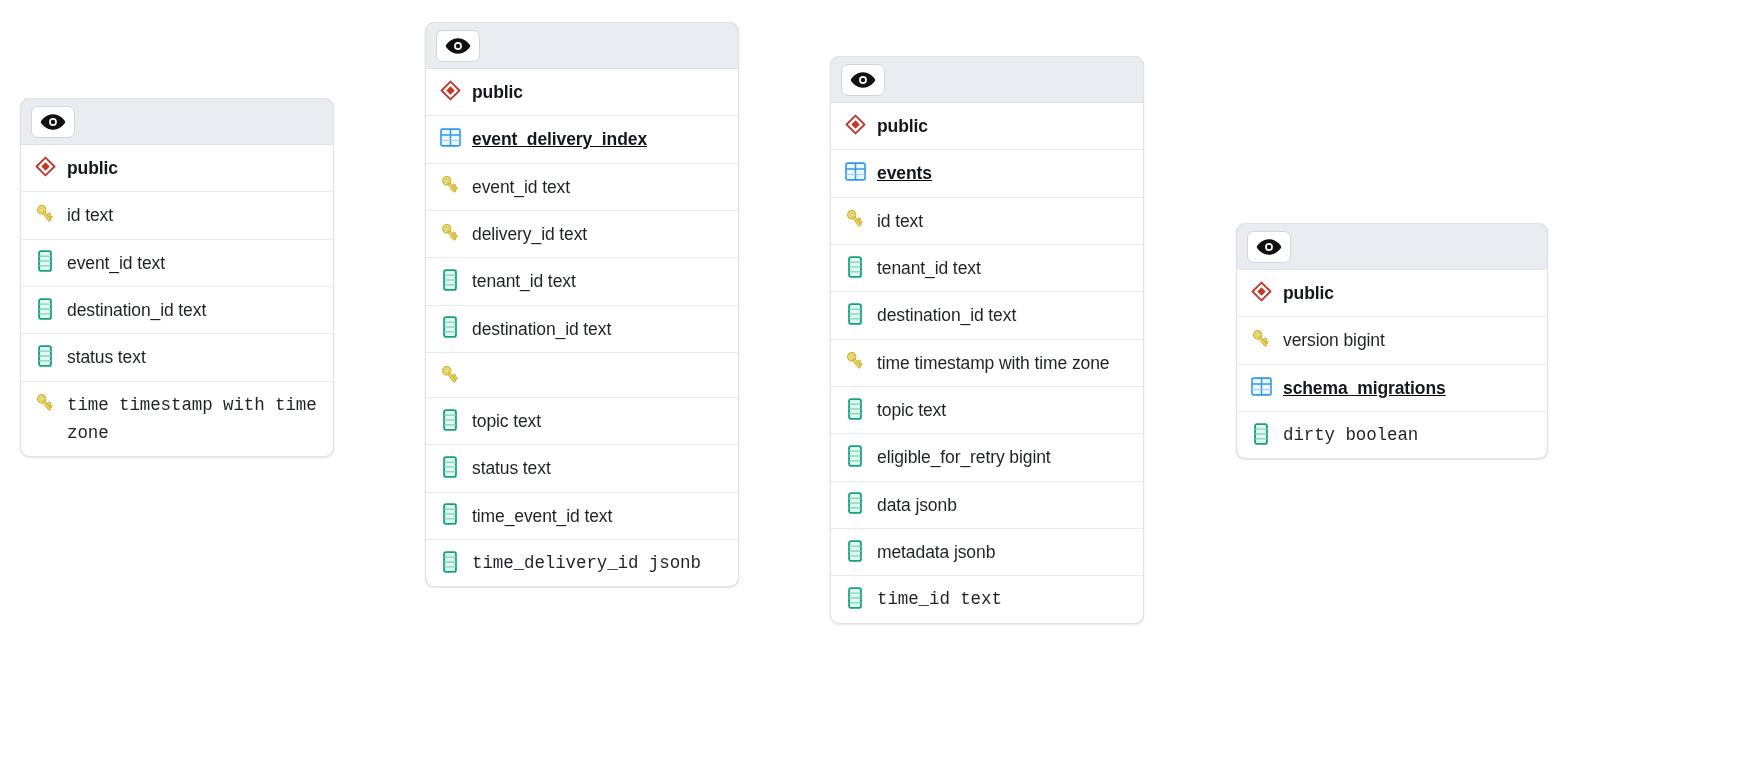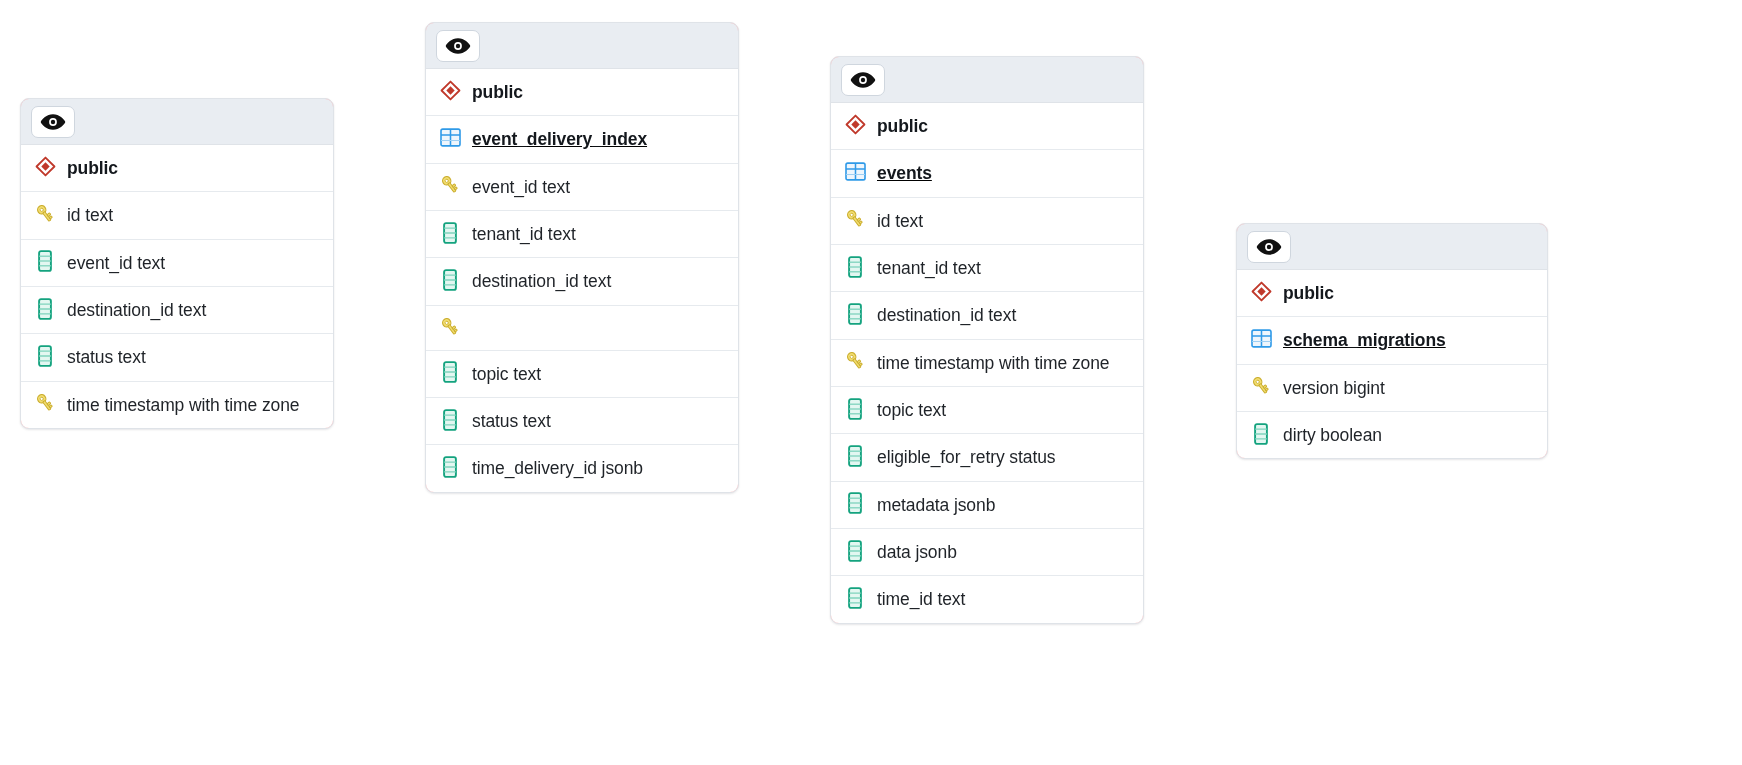--- a/index.html
+++ b/index.html
@@ -50,21 +50,21 @@
 
   .row {
     display: flex;
     align-items: flex-start;
     gap: 11px;
     padding: 9px 13px;
     border-bottom: 1px solid #e6eaee;
     background: #fff;
     min-height: 45px;
   }
-  .row:last-child { border-bottom: none; }
+  .row:last-child { border-bottom: none; font-family: Liberation Mono, monospace; }
 
   .row-icon {
     flex: 0 0 auto;
     width: 22px;
     height: 23px;
     display: flex;
     align-items: center;
     justify-content: center;
     margin-top: 1px;
   }
@@ -220,20 +220,34 @@
       <rect x="10.6" y="9.6" width="2.8" height="11.4" rx="1" fill="#f2dd70" stroke="#cbae2e" stroke-width="1.1"></rect>
       <rect x="13.1" y="14.0" width="3.6" height="2.3" rx="0.7" fill="#f2dd70" stroke="#cbae2e" stroke-width="1.1"></rect>
       <rect x="13.1" y="17.6" width="3.0" height="2.2" rx="0.7" fill="#f2dd70" stroke="#cbae2e" stroke-width="1.1"></rect>
     </g>
   </svg>
         </span>
         <span class="row-label">event_id text</span>
       </div>
       <div class="row column">
         <span class="row-icon">
+          <svg width="22" height="22" viewBox="0 0 24 24" aria-hidden="true">
+    <g transform="rotate(-38 12 12)">
+      <circle cx="12" cy="6.2" r="4.5" fill="#f2dd70" stroke="#cbae2e" stroke-width="1.3"></circle>
+      <circle cx="12" cy="6.2" r="1.7" fill="#ffffff" stroke="#cbae2e" stroke-width="0.9"></circle>
+      <rect x="10.6" y="9.6" width="2.8" height="11.4" rx="1" fill="#f2dd70" stroke="#cbae2e" stroke-width="1.1"></rect>
+      <rect x="13.1" y="14.0" width="3.6" height="2.3" rx="0.7" fill="#f2dd70" stroke="#cbae2e" stroke-width="1.1"></rect>
+      <rect x="13.1" y="17.6" width="3.0" height="2.2" rx="0.7" fill="#f2dd70" stroke="#cbae2e" stroke-width="1.1"></rect>
+    </g>
+  </svg>
+        </span>
+        <span class="row-label">delivery_id text</span>
+      </div>
+      <div class="row column">
+        <span class="row-icon">
           <svg width="14" height="22" viewBox="0 0 14 22" aria-hidden="true">
     <rect x="1.1" y="1.1" width="11.8" height="19.8" rx="1.9" fill="#e3f7f1" stroke="#14a37f" stroke-width="1.9"></rect>
     <line x1="1.1" y1="6.2" x2="12.9" y2="6.2" stroke="#7fd3bd" stroke-width="1.3"></line>
     <line x1="1.1" y1="11.0" x2="12.9" y2="11.0" stroke="#7fd3bd" stroke-width="1.3"></line>
     <line x1="1.1" y1="15.8" x2="12.9" y2="15.8" stroke="#7fd3bd" stroke-width="1.3"></line>
   </svg>
         </span>
         <span class="row-label">tenant_id text</span>
       </div>
       <div class="row column">
@@ -274,20 +288,31 @@
       <div class="row column">
         <span class="row-icon">
           <svg width="14" height="22" viewBox="0 0 14 22" aria-hidden="true">
     <rect x="1.1" y="1.1" width="11.8" height="19.8" rx="1.9" fill="#e3f7f1" stroke="#14a37f" stroke-width="1.9"></rect>
     <line x1="1.1" y1="6.2" x2="12.9" y2="6.2" stroke="#7fd3bd" stroke-width="1.3"></line>
     <line x1="1.1" y1="11.0" x2="12.9" y2="11.0" stroke="#7fd3bd" stroke-width="1.3"></line>
     <line x1="1.1" y1="15.8" x2="12.9" y2="15.8" stroke="#7fd3bd" stroke-width="1.3"></line>
   </svg>
         </span>
         <span class="row-label">status text</span>
+      </div>
+      <div class="row column">
+        <span class="row-icon">
+          <svg width="14" height="22" viewBox="0 0 14 22" aria-hidden="true">
+    <rect x="1.1" y="1.1" width="11.8" height="19.8" rx="1.9" fill="#e3f7f1" stroke="#14a37f" stroke-width="1.9"></rect>
+    <line x1="1.1" y1="6.2" x2="12.9" y2="6.2" stroke="#7fd3bd" stroke-width="1.3"></line>
+    <line x1="1.1" y1="11.0" x2="12.9" y2="11.0" stroke="#7fd3bd" stroke-width="1.3"></line>
+    <line x1="1.1" y1="15.8" x2="12.9" y2="15.8" stroke="#7fd3bd" stroke-width="1.3"></line>
+  </svg>
+        </span>
+        <span class="row-label">time_event_id text</span>
       </div>
       <div class="row column">
         <span class="row-icon">
           <svg width="14" height="22" viewBox="0 0 14 22" aria-hidden="true">
     <rect x="1.1" y="1.1" width="11.8" height="19.8" rx="1.9" fill="#e3f7f1" stroke="#14a37f" stroke-width="1.9"></rect>
     <line x1="1.1" y1="6.2" x2="12.9" y2="6.2" stroke="#7fd3bd" stroke-width="1.3"></line>
     <line x1="1.1" y1="11.0" x2="12.9" y2="11.0" stroke="#7fd3bd" stroke-width="1.3"></line>
     <line x1="1.1" y1="15.8" x2="12.9" y2="15.8" stroke="#7fd3bd" stroke-width="1.3"></line>
   </svg>
         </span>
@@ -389,43 +414,43 @@
       </div>
       <div class="row column">
         <span class="row-icon">
           <svg width="14" height="22" viewBox="0 0 14 22" aria-hidden="true">
     <rect x="1.1" y="1.1" width="11.8" height="19.8" rx="1.9" fill="#e3f7f1" stroke="#14a37f" stroke-width="1.9"></rect>
     <line x1="1.1" y1="6.2" x2="12.9" y2="6.2" stroke="#7fd3bd" stroke-width="1.3"></line>
     <line x1="1.1" y1="11.0" x2="12.9" y2="11.0" stroke="#7fd3bd" stroke-width="1.3"></line>
     <line x1="1.1" y1="15.8" x2="12.9" y2="15.8" stroke="#7fd3bd" stroke-width="1.3"></line>
   </svg>
         </span>
-        <span class="row-label">eligible_for_retry status</span>
+        <span class="row-label">eligible_for_retry bigint</span>
+      </div>
+      <div class="row column">
+        <span class="row-icon">
+          <svg width="14" height="22" viewBox="0 0 14 22" aria-hidden="true">
+    <rect x="1.1" y="1.1" width="11.8" height="19.8" rx="1.9" fill="#e3f7f1" stroke="#14a37f" stroke-width="1.9"></rect>
+    <line x1="1.1" y1="6.2" x2="12.9" y2="6.2" stroke="#7fd3bd" stroke-width="1.3"></line>
+    <line x1="1.1" y1="11.0" x2="12.9" y2="11.0" stroke="#7fd3bd" stroke-width="1.3"></line>
+    <line x1="1.1" y1="15.8" x2="12.9" y2="15.8" stroke="#7fd3bd" stroke-width="1.3"></line>
+  </svg>
+        </span>
+        <span class="row-label">data jsonb</span>
       </div>
       <div class="row column">
         <span class="row-icon">
           <svg width="14" height="22" viewBox="0 0 14 22" aria-hidden="true">
     <rect x="1.1" y="1.1" width="11.8" height="19.8" rx="1.9" fill="#e3f7f1" stroke="#14a37f" stroke-width="1.9"></rect>
     <line x1="1.1" y1="6.2" x2="12.9" y2="6.2" stroke="#7fd3bd" stroke-width="1.3"></line>
     <line x1="1.1" y1="11.0" x2="12.9" y2="11.0" stroke="#7fd3bd" stroke-width="1.3"></line>
     <line x1="1.1" y1="15.8" x2="12.9" y2="15.8" stroke="#7fd3bd" stroke-width="1.3"></line>
   </svg>
         </span>
         <span class="row-label">metadata jsonb</span>
-      </div>
-      <div class="row column">
-        <span class="row-icon">
-          <svg width="14" height="22" viewBox="0 0 14 22" aria-hidden="true">
-    <rect x="1.1" y="1.1" width="11.8" height="19.8" rx="1.9" fill="#e3f7f1" stroke="#14a37f" stroke-width="1.9"></rect>
-    <line x1="1.1" y1="6.2" x2="12.9" y2="6.2" stroke="#7fd3bd" stroke-width="1.3"></line>
-    <line x1="1.1" y1="11.0" x2="12.9" y2="11.0" stroke="#7fd3bd" stroke-width="1.3"></line>
-    <line x1="1.1" y1="15.8" x2="12.9" y2="15.8" stroke="#7fd3bd" stroke-width="1.3"></line>
-  </svg>
-        </span>
-        <span class="row-label">data jsonb</span>
       </div>
       <div class="row column">
         <span class="row-icon">
           <svg width="14" height="22" viewBox="0 0 14 22" aria-hidden="true">
     <rect x="1.1" y="1.1" width="11.8" height="19.8" rx="1.9" fill="#e3f7f1" stroke="#14a37f" stroke-width="1.9"></rect>
     <line x1="1.1" y1="6.2" x2="12.9" y2="6.2" stroke="#7fd3bd" stroke-width="1.3"></line>
     <line x1="1.1" y1="11.0" x2="12.9" y2="11.0" stroke="#7fd3bd" stroke-width="1.3"></line>
     <line x1="1.1" y1="15.8" x2="12.9" y2="15.8" stroke="#7fd3bd" stroke-width="1.3"></line>
   </svg>
         </span>
@@ -446,47 +471,47 @@
       </div>
       <div class="row schema">
         <span class="row-icon">
           <svg width="21" height="21" viewBox="0 0 22 22" aria-hidden="true">
     <path d="M11 1.6 L20.4 11 L11 20.4 L1.6 11 Z" fill="#ffffff" stroke="#c0392b" stroke-width="1.9" stroke-linejoin="round"></path>
     <path d="M11 6.6 L15.4 11 L11 15.4 L6.6 11 Z" fill="#c0392b"></path>
   </svg>
         </span>
         <span class="row-label">public</span>
       </div>
+      <div class="row column">
+        <span class="row-icon">
+          <svg width="22" height="22" viewBox="0 0 24 24" aria-hidden="true">
+    <g transform="rotate(-38 12 12)">
+      <circle cx="12" cy="6.2" r="4.5" fill="#f2dd70" stroke="#cbae2e" stroke-width="1.3"></circle>
+      <circle cx="12" cy="6.2" r="1.7" fill="#ffffff" stroke="#cbae2e" stroke-width="0.9"></circle>
+      <rect x="10.6" y="9.6" width="2.8" height="11.4" rx="1" fill="#f2dd70" stroke="#cbae2e" stroke-width="1.1"></rect>
+      <rect x="13.1" y="14.0" width="3.6" height="2.3" rx="0.7" fill="#f2dd70" stroke="#cbae2e" stroke-width="1.1"></rect>
+      <rect x="13.1" y="17.6" width="3.0" height="2.2" rx="0.7" fill="#f2dd70" stroke="#cbae2e" stroke-width="1.1"></rect>
+    </g>
+  </svg>
+        </span>
+        <span class="row-label">version bigint</span>
+      </div>
       <div class="row tablename">
         <span class="row-icon">
           <svg width="21" height="19" viewBox="0 0 22 20" aria-hidden="true">
     <rect x="1" y="1.2" width="20" height="17.6" rx="1.8" fill="#eef6fd" stroke="#2f9ae8" stroke-width="1.7"></rect>
     <line x1="1" y1="7.4" x2="21" y2="7.4" stroke="#2f9ae8" stroke-width="1.6"></line>
     <line x1="11" y1="1.2" x2="11" y2="18.8" stroke="#2f9ae8" stroke-width="1.6"></line>
     <line x1="1" y1="13.2" x2="21" y2="13.2" stroke="#9ecff3" stroke-width="1.2"></line>
   </svg>
         </span>
         <span class="row-label">schema_migrations</span>
       </div>
       <div class="row column">
         <span class="row-icon">
-          <svg width="22" height="22" viewBox="0 0 24 24" aria-hidden="true">
-    <g transform="rotate(-38 12 12)">
-      <circle cx="12" cy="6.2" r="4.5" fill="#f2dd70" stroke="#cbae2e" stroke-width="1.3"></circle>
-      <circle cx="12" cy="6.2" r="1.7" fill="#ffffff" stroke="#cbae2e" stroke-width="0.9"></circle>
-      <rect x="10.6" y="9.6" width="2.8" height="11.4" rx="1" fill="#f2dd70" stroke="#cbae2e" stroke-width="1.1"></rect>
-      <rect x="13.1" y="14.0" width="3.6" height="2.3" rx="0.7" fill="#f2dd70" stroke="#cbae2e" stroke-width="1.1"></rect>
-      <rect x="13.1" y="17.6" width="3.0" height="2.2" rx="0.7" fill="#f2dd70" stroke="#cbae2e" stroke-width="1.1"></rect>
-    </g>
-  </svg>
-        </span>
-        <span class="row-label">version bigint</span>
-      </div>
-      <div class="row column">
-        <span class="row-icon">
           <svg width="14" height="22" viewBox="0 0 14 22" aria-hidden="true">
     <rect x="1.1" y="1.1" width="11.8" height="19.8" rx="1.9" fill="#e3f7f1" stroke="#14a37f" stroke-width="1.9"></rect>
     <line x1="1.1" y1="6.2" x2="12.9" y2="6.2" stroke="#7fd3bd" stroke-width="1.3"></line>
     <line x1="1.1" y1="11.0" x2="12.9" y2="11.0" stroke="#7fd3bd" stroke-width="1.3"></line>
     <line x1="1.1" y1="15.8" x2="12.9" y2="15.8" stroke="#7fd3bd" stroke-width="1.3"></line>
   </svg>
         </span>
         <span class="row-label">dirty boolean</span>
       </div>
     </div>

